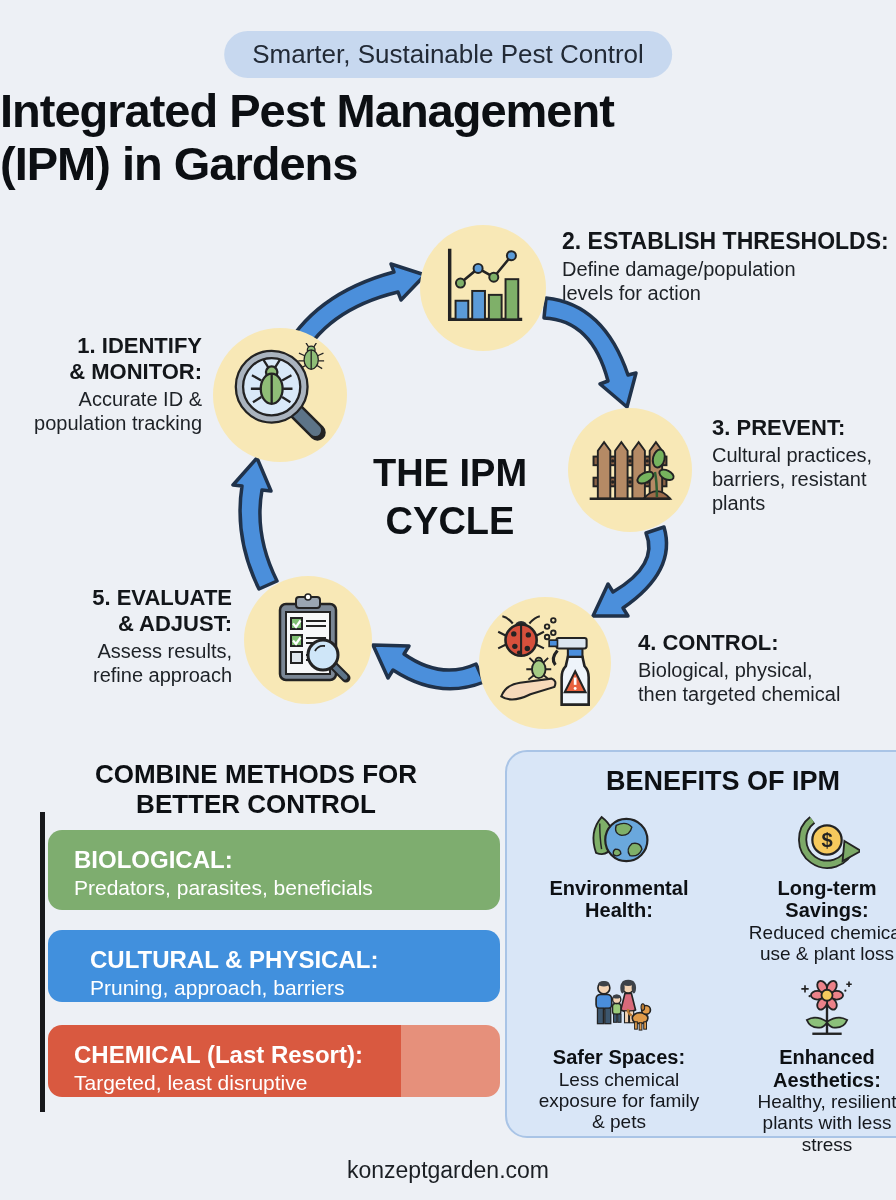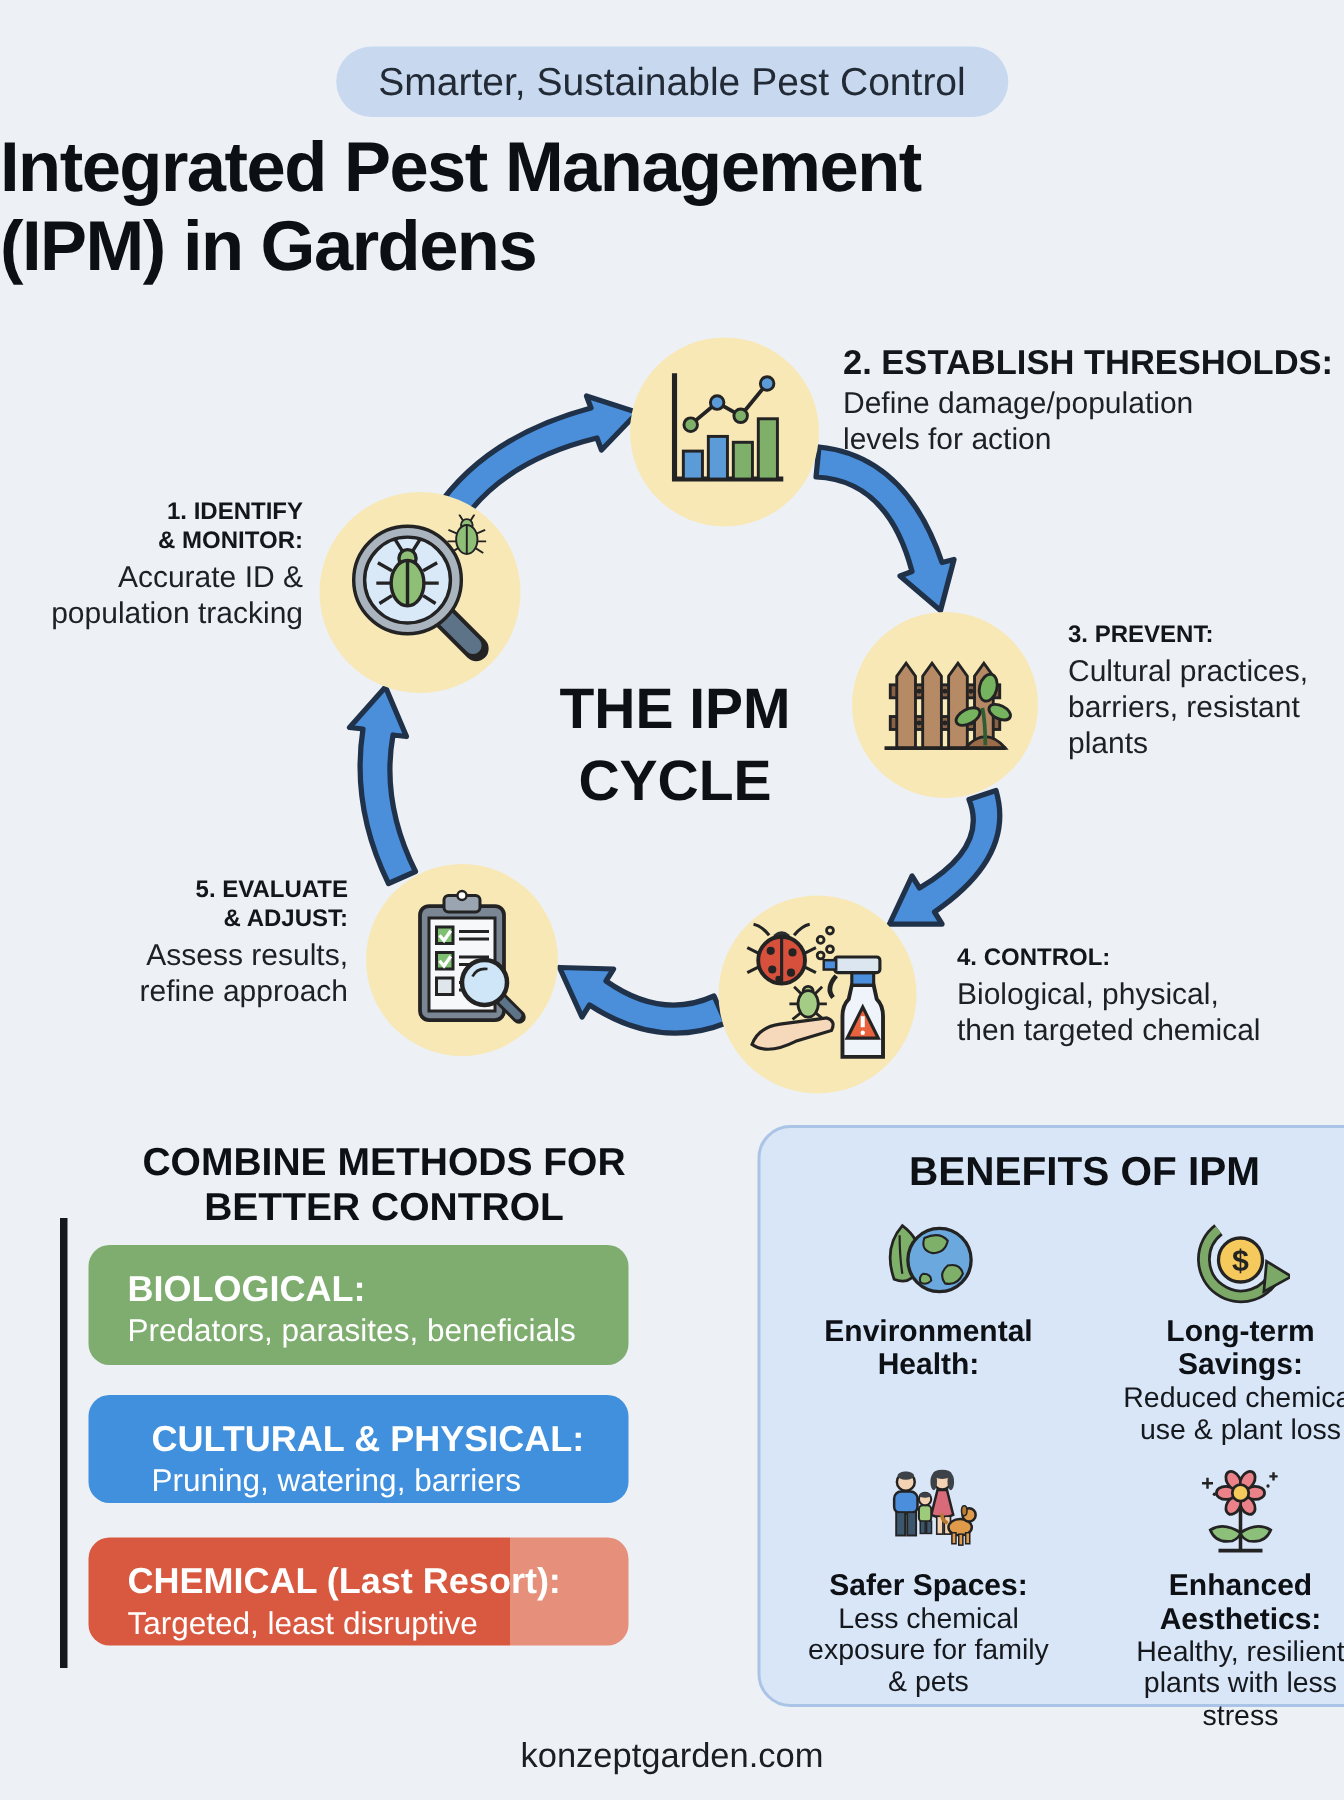--- a/index.html
+++ b/index.html
@@ -10,31 +10,31 @@
   .badge{position:absolute;top:31px;left:50%;transform:translateX(-50%);background:#c7d8ef;
          border-radius:26px;padding:8px 28px;font-size:26px;color:#222a36;white-space:nowrap;}
   .title{position:absolute;top:84px;left:0;width:100%;text-align:left;font-size:47px;
          font-weight:bold;letter-spacing:-1px;line-height:1.13;color:#0c0f13;}
   
   .cycle{position:absolute;top:200px;left:0;width:896px;height:545px;}
   .arrows{position:absolute;left:0;top:0;}
   .bubble{position:absolute;border-radius:50%;background:#f8e8b6;display:flex;
           align-items:center;justify-content:center;}
   .step{position:absolute;}
-  .step .lbl{font-weight:bold;font-size:16px;line-height:1.18;color:#13161a;}
+  .step .lbl{font-weight:bold;font-size:22px;line-height:1.18;color:#13161a;}
   .step .dsc{font-size:20px;line-height:1.2;color:#1d2126;margin-top:2px;}
   .right{text-align:right;}
   .center-label{position:absolute;left:330px;top:250px;width:240px;text-align:center;
                 font-size:38px;font-weight:bold;line-height:1.25;color:#0d1014;}
   
   .methods-heading{position:absolute;left:40px;top:760px;width:432px;text-align:center;
                    font-size:26px;font-weight:bold;line-height:1.15;color:#0d1014;}
   .vrule{position:absolute;left:40px;top:812px;width:5px;height:300px;background:#17181b;}
-  .bar{position:absolute;left:48px;width:360px;border-radius:14px;color:#fff;
-       padding:16px 0 0 26px;box-sizing:border-box;margin-left:11px;}
+  .bar{position:absolute;left:48px;width:452px;border-radius:14px;color:#fff;
+       padding:16px 0 0 26px;box-sizing:border-box;}
   .bar .blbl{font-size:24px;font-weight:bold;line-height:1.2;}
   .bar .bdsc{font-size:21px;line-height:1.25;}
   .bar-bio{top:830px;height:80px;background:#7ead6f;}
   .bar-cul{top:930px;height:72px;background:#4190dd;padding-left:42px;}
   .bar-che{top:1025px;height:72px;
            background:linear-gradient(to right,#d95940 0%,#d95940 78%,#e6907b 78%,#e6907b 100%);}
   
   .panel{position:absolute;left:505px;top:750px;width:436px;height:388px;background:#d9e6f7;
          border:2px solid #a9c4e6;border-radius:22px;box-sizing:border-box;}
   .panel-heading{margin-top:14px;text-align:center;font-size:27px;font-weight:bold;color:#0d1014;}
@@ -239,21 +239,21 @@
 
   <div class="methods-heading pre">COMBINE METHODS FOR
 BETTER CONTROL</div>
   <div class="vrule"></div>
   <div class="bar bar-bio">
     <div class="blbl">BIOLOGICAL:</div>
     <div class="bdsc">Predators, parasites, beneficials</div>
   </div>
   <div class="bar bar-cul">
     <div class="blbl">CULTURAL &amp; PHYSICAL:</div>
-    <div class="bdsc">Pruning, watering, barriers</div>
+    <div class="bdsc">Pruning, approach, barriers</div>
   </div>
   <div class="bar bar-che">
     <div class="blbl">CHEMICAL (Last Resort):</div>
     <div class="bdsc">Targeted, least disruptive</div>
   </div>
 
   <div class="panel">
     <div class="panel-heading">BENEFITS OF IPM</div>
     <div class="bgrid">
 

